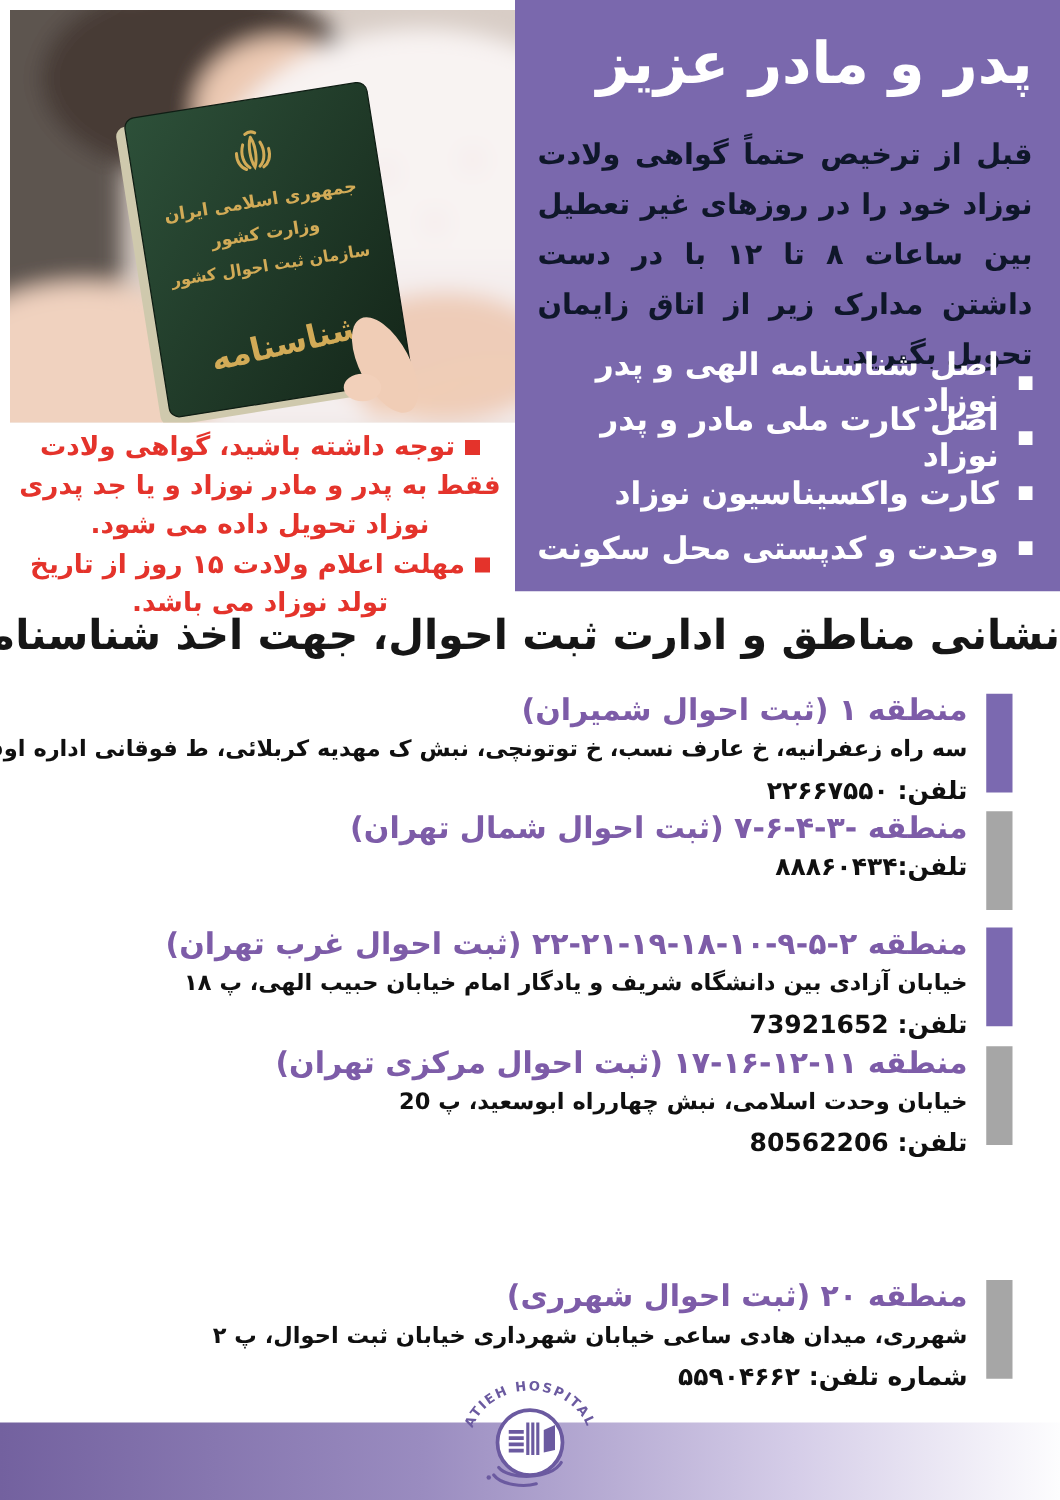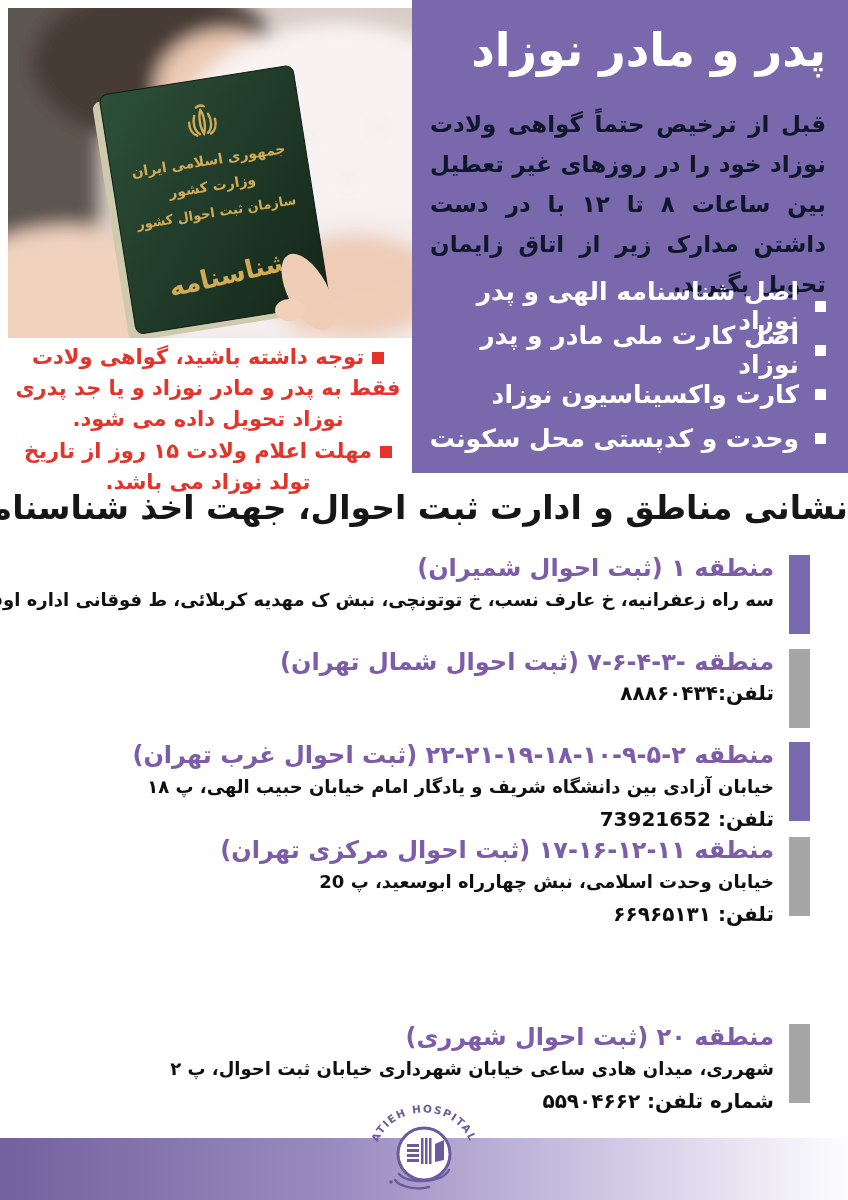--- a/index.html
+++ b/index.html
@@ -33,21 +33,21 @@
   .footer-band{position:absolute;left:0;top:1138px;width:848px;height:62px;
     background:linear-gradient(90deg,#73619f 0%,#9a8cc0 40%,#d5cde8 75%,#fdfdfe 100%);}
   .logo{position:absolute;left:349px;top:1098px;width:150px;height:96px;}
 </style>
 </head>
 <body>
 
 <div class="page">
 
   <div class="purple-panel">
-    <div class="hero-title">پدر و مادر نوزاد</div>
+    <div class="hero-title">پدر و مادر عزیز</div>
     <div class="hero-paragraph">قبل از ترخیص حتماً گواهی ولادت نوزاد خود را در روزهای غیر تعطیل بین ساعات ۸ تا ۱۲ با در دست داشتن مدارک زیر از اتاق زایمان تحویل بگیرید.</div>
     <div class="checklist">
       <div class="check-item">
         <span class="sq-white"></span>
         <span>اصل شناسنامه الهی و پدر نوزاد</span>
       </div>
       <div class="check-item">
         <span class="sq-white"></span>
         <span>اصل کارت ملی مادر و پدر نوزاد</span>
       </div>
@@ -115,37 +115,38 @@
     <p class="note"><span class="sq-red"></span><span>توجه داشته باشید، گواهی ولادت فقط به پدر و مادر نوزاد و یا جد پدری نوزاد تحویل داده می شود.</span></p>
     <p class="note"><span class="sq-red"></span><span>مهلت اعلام ولادت ۱۵ روز از تاریخ تولد نوزاد می باشد.</span></p>
   </div>
 
   <div class="dir-title">نشانی مناطق و ادارت ثبت احوال، جهت اخذ شناسنامه نوزاد</div>
 
   <div class="region r1">
     <div class="region-bar" style="background: rgb(123, 105, 176);"></div>
     <div class="region-name">منطقه ۱ (ثبت احوال شمیران)</div>
     <div class="region-address">سه راه زعفرانیه، خ عارف نسب، خ توتونچی، نبش ک مهدیه کربلائی، ط فوقانی اداره اوقاف شمیران</div>
+    <div class="region-phone">تلفن: ۲۲۶۶۷۵۵۰</div>
   </div>
   <div class="region r2">
     <div class="region-bar" style="background: rgb(166, 166, 166);"></div>
     <div class="region-name">منطقه -۳-۴-۶-۷ (ثبت احوال شمال تهران)</div>
     <div class="region-phone">تلفن:۸۸۸۶۰۴۳۴</div>
   </div>
   <div class="region r3">
     <div class="region-bar" style="background: rgb(123, 105, 176);"></div>
     <div class="region-name">منطقه ۲-۵-۹-۱۰-۱۸-۱۹-۲۱-۲۲ (ثبت احوال غرب تهران)</div>
     <div class="region-address">خیابان آزادی بین دانشگاه شریف و یادگار امام خیابان حبیب الهی، پ ۱۸</div>
     <div class="region-phone">تلفن: 73921652</div>
   </div>
   <div class="region r4">
     <div class="region-bar" style="background: rgb(166, 166, 166);"></div>
     <div class="region-name">منطقه ۱۱-۱۲-۱۶-۱۷ (ثبت احوال مرکزی تهران)</div>
     <div class="region-address">خیابان وحدت اسلامی، نبش چهارراه ابوسعید، پ 20</div>
-    <div class="region-phone">تلفن: ۶۶۹۶۵۱۳۱</div>
+    <div class="region-phone">تلفن: 80562206</div>
   </div>
   <div class="region r6">
     <div class="region-bar" style="background: rgb(166, 166, 166);"></div>
     <div class="region-name">منطقه ۲۰ (ثبت احوال شهرری)</div>
     <div class="region-address">شهرری، میدان هادی ساعی خیابان شهرداری خیابان ثبت احوال، پ ۲</div>
     <div class="region-phone">شماره تلفن: ۵۵۹۰۴۶۶۲</div>
   </div>
 
   <div class="footer-band"></div>
   <svg class="logo" viewBox="0 0 150 96" xmlns="http://www.w3.org/2000/svg">

